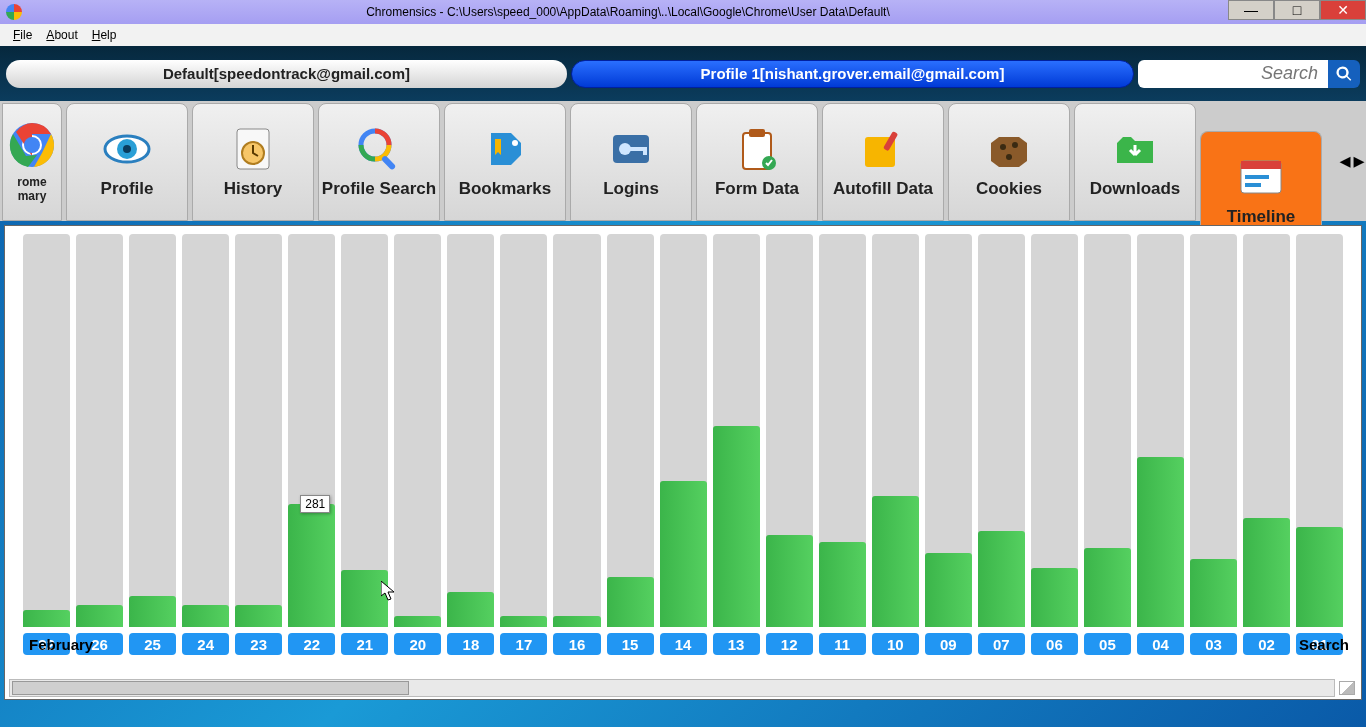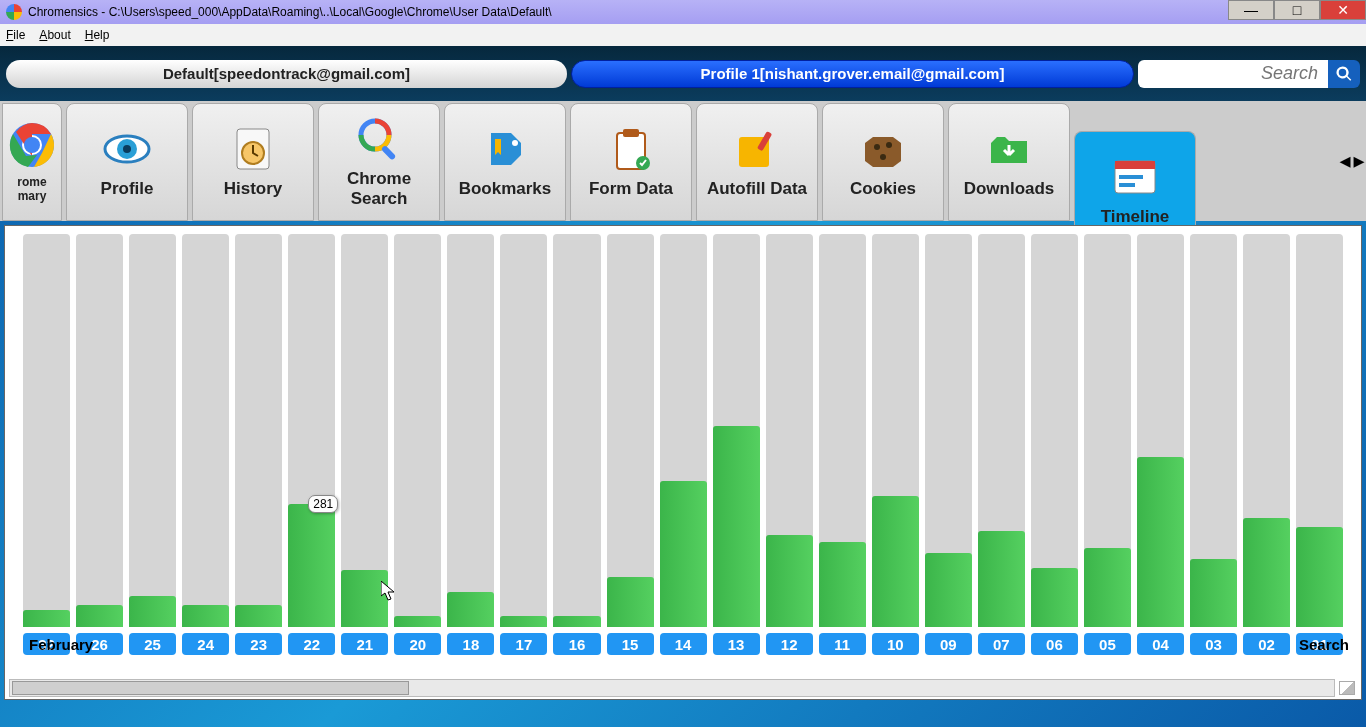--- a/index.html
+++ b/index.html
@@ -1,44 +1,44 @@
 <!DOCTYPE html>
 <html><head>
 <meta charset="utf-8">
 <style>
 * { box-sizing: border-box; margin: 0; padding: 0; font-family: Arial, sans-serif; }
 body { width: 1366px; height: 727px; overflow: hidden; background: linear-gradient(135deg,#0a5aa8,#1a9ad6,#0a5aa8); }
 
 
 .titlebar { height: 24px; background: linear-gradient(#b7b2f6,#a59ef2); display:flex; align-items:center; position:relative; }
 .titlebar .sys-icon { width:16px; height:16px; margin:0 6px; border-radius:50%; background:conic-gradient(#ea4335 0 25%,#fbbc05 0 50%,#34a853 0 75%,#4285f4 0); }
-.titlebar .title { flex:1; font-size:12px; color:#000; }
+.titlebar .title { flex:1; text-align:center; font-size:12px; color:#000; }
 .winbtns { display:flex; height:24px; }
 .winbtn { width:46px; height:20px; display:flex; align-items:center; justify-content:center; font-size:14px; background:#d4d0c8; border:1px solid #888; }
 .winbtn.close { background:#d9403a; color:#fff; }
 
 
-.menubar { height:22px; background:#f2f2f2; display:flex; align-items:center; padding:0 6px; gap:14px; font-size:12px; }
+.menubar { height:22px; background:#f2f2f2; display:flex; align-items:center; padding:0 13px; gap:14px; font-size:12px; }
 .menubar span.u { text-decoration:underline; }
 
 
 .profilerow { height:55px; display:flex; align-items:center; gap:4px; padding:0 6px; background:linear-gradient(#06283d,#0b3c5d); }
 .pill { flex:1; height:28px; border-radius:14px; display:flex; align-items:center; justify-content:center; font-weight:bold; font-size:15px; }
 .pill.default { background:linear-gradient(#fff,#d4d4d4); color:#222; }
 .pill.active { background:linear-gradient(#2a6fff,#003ad6); color:#fff; border:1px solid #0020a0; }
 .searchwrap { display:flex; }
 .searchbox { width:190px; height:28px; border:none; border-radius:6px 0 0 6px; padding:0 10px; font-style:italic; font-size:18px; text-align:right; color:#888; }
 .searchbtn { width:32px; height:28px; background:#1560bd; border-radius:0 6px 6px 0; display:flex; align-items:center; justify-content:center; }
 .searchbtn svg { width:18px; height:18px; fill:#fff; }
 
 
 .tabs { height:120px; background:#ccc; display:flex; position:relative; }
 .tab { flex:0 0 auto; width:122px; height:118px; background:linear-gradient(#f0f0f0,#d6d6d6); border:1px solid #aaa; border-radius:8px 8px 0 0; margin:2px 2px 0 2px; display:flex; flex-direction:column; align-items:center; justify-content:center; font-size:17px; font-weight:bold; color:#222; gap:6px; cursor:pointer; }
 .tab.first { width:60px; border-top-left-radius:0; }
-.tab.active { background:#0ea5e9; border-bottom-color:#fff;margin-top:30px; }
+.tab.active { background:#f97316; border-bottom-color:#fff;margin-top:30px; }
 .tab .ic { width:48px; height:48px; }
 .navarrows { position:absolute; right:0; top:50%; transform:translateY(-50%); display:flex; flex-direction:row; }
 .navarrows div { width:14px; height:28px; font-size:22px; color:#000; display:flex; align-items:center; justify-content:center; }
 
 
 .chartwrap { background:#fff; margin:4px; height:475px; border:1px solid #666; position:relative; }
 .chart { position:absolute; left:18px; right:18px; top:8px; bottom:44px; display:flex; align-items:flex-end; gap:6px; }
 .barcol { flex:1; height:100%; display:flex; flex-direction:column; align-items:stretch; }
 .track { flex:1; background:#d5d5d5; border-radius:4px; position:relative; }
 .bar { position:absolute; bottom:0; left:0; right:0; background:linear-gradient(90deg,#3bb54a,#55d060); border-radius:3px 3px 0 0; }
@@ -116,30 +116,39 @@
     <div>History</div>
   </div>
   <div class="tab">
     <svg class="ic" viewBox="0 0 48 48">
         <circle cx="20" cy="20" r="14" fill="none" stroke="#4285f4" stroke-width="5"></circle>
         <path d="M20 6a14 14 0 0114 14" fill="none" stroke="#ea4335" stroke-width="5"></path>
         <path d="M34 20a14 14 0 01-14 14" fill="none" stroke="#fbbc05" stroke-width="5"></path>
         <path d="M20 34A14 14 0 016 20" fill="none" stroke="#34a853" stroke-width="5"></path>
         <rect x="30" y="30" width="16" height="6" rx="3" transform="rotate(45 30 30)" fill="#4285f4"></rect>
       </svg>
-    <div style="text-align:center">Chrome
+    <div style="text-align:center">Profile
 Search</div>
   </div>
   <div class="tab">
     <svg class="ic" viewBox="0 0 48 48">
         <path d="M10 8l20 0 10 10v12l-10 10H10z" fill="#2a8fd6"></path>
         <circle cx="34" cy="18" r="3" fill="#fff"></circle>
         <path d="M14 14h6v16l-3-3-3 3z" fill="#f7b500"></path>
       </svg>
     <div>Bookmarks</div>
+  </div>
+  <div class="tab">
+    <svg class="ic" viewBox="0 0 48 48">
+        <rect x="6" y="10" width="36" height="28" rx="4" fill="#3a6fa6"></rect>
+        <circle cx="18" cy="24" r="6" fill="#cfe6ff"></circle>
+        <rect x="22" y="22" width="18" height="4" fill="#cfe6ff"></rect>
+        <rect x="36" y="22" width="4" height="8" fill="#cfe6ff"></rect>
+      </svg>
+    <div>Logins</div>
   </div>
   <div class="tab">
     <svg class="ic" viewBox="0 0 48 48">
         <rect x="10" y="8" width="28" height="36" rx="3" fill="#fff" stroke="#b05a1a" stroke-width="2"></rect>
         <rect x="16" y="4" width="16" height="8" rx="2" fill="#b05a1a"></rect>
         <circle cx="36" cy="38" r="7" fill="#34a853"></circle>
         <path d="M33 38l2 2 4-5" stroke="#fff" stroke-width="2" fill="none"></path>
       </svg>
     <div>Form Data</div>
   </div>
@@ -210,21 +219,21 @@
       </div>
       <div class="barcol">
         <div class="track">
           <div class="bar" style="height: 5.55556%;"></div>
         </div>
         <div class="daylabel">23</div>
       </div>
       <div class="barcol">
         <div class="track">
           <div class="bar" style="height: 31.2222%;"></div>
-          <div class="tooltip" style="left: 20px; bottom: 31.2222%; transform: translateY(50%); border-radius: 7px;">281</div>
+          <div class="tooltip" style="left: 12px; bottom: 31.2222%; transform: translateY(50%);">281</div>
         </div>
         <div class="daylabel">22</div>
       </div>
       <div class="barcol">
         <div class="track">
           <div class="bar" style="height: 14.4444%;"></div>
         </div>
         <div class="daylabel">21</div>
       </div>
       <div class="barcol">

